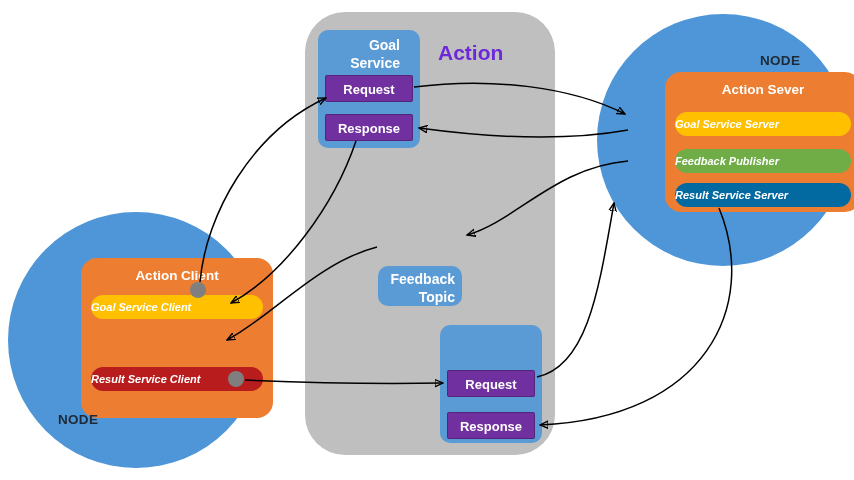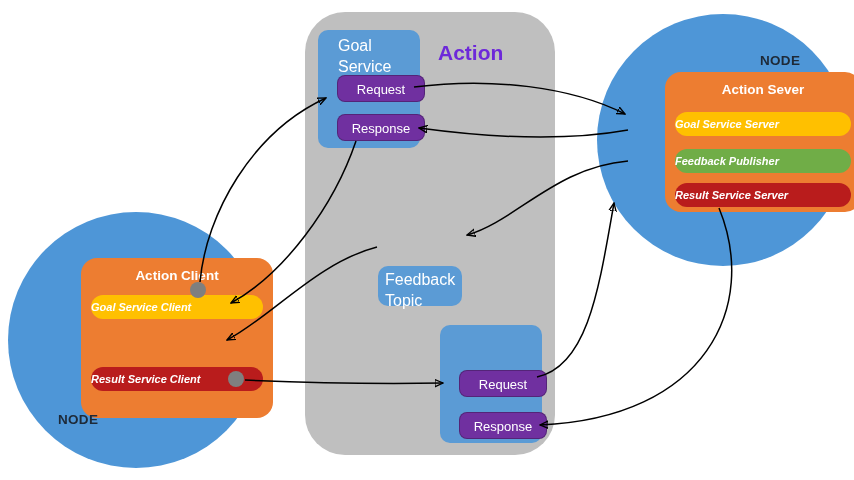--- a/index.html
+++ b/index.html
@@ -14,26 +14,26 @@
   .circle-server{left:597px;top:14px;width:252px;height:252px;}
   
   .action-panel{left:305px;top:12px;width:250px;height:443px;border-radius:40px;}
   .action-title{left:438px;top:41px;width:90px;text-align:left;
     font-size:21px;font-weight:bold;color:#6d28d9;}
   
   .svc{border-radius:10px;color:#fff;}
   .svc-goal{left:318px;top:30px;width:102px;height:118px;}
   .svc-topic{left:378px;top:218px;width:84px;height:40px;margin-top:48px;}
   .svc-result{left:440px;top:325px;width:102px;height:118px;}
-  .svc-title{width:62px;margin:6px auto 0;text-align:left;
-    font-size:16px;font-weight:normal;line-height:1.3;}
+  .svc-title{width:62px;margin:6px auto 0;text-align:right;
+    font-size:14px;font-weight:bold;line-height:1.3;}
   .svc-topic .svc-title{width:70px;margin-top:4px;}
   
-  .btn{position:absolute;left:19px;width:88px;height:27px;border-radius:8px;
-    color:#fff;font-size:13px;font-weight:normal;text-align:center;line-height:27px;
+  .btn{position:absolute;left:7px;width:88px;height:27px;border-radius:2px;
+    color:#fff;font-size:13px;font-weight:bold;text-align:center;line-height:27px;
     border:1px solid rgba(0,0,0,0.25);box-sizing:border-box;}
   .btn-goal-req{top:45px;}
   .btn-goal-res{top:84px;}
   .btn-res-req{top:45px;}
   .btn-res-res{top:87px;}
   
   .node-box{border-radius:16px;margin-left:43px;}
   .box-client{left:38px;top:258px;width:192px;height:160px;}
   .box-server{left:622px;top:72px;width:196px;height:140px;}
   .node-box-title{position:absolute;top:10px;left:0;width:100%;text-align:center;
@@ -86,21 +86,21 @@
     <div class="node-box-title">Action Client</div>
     <div class="pill pill-c1" style="background: rgb(255, 192, 0);">Goal Service Client</div>
     <div class="pill pill-c3" style="background: #b91c1c;">Result Service Client</div>
   </div>
   <div class="abs node-label node-label-client">NODE</div>
 
   <div class="abs node-box box-server" style="background: rgb(237, 125, 49);">
     <div class="node-box-title">Action Sever</div>
     <div class="pill pill-s1" style="background: rgb(255, 192, 0);">Goal Service Server</div>
     <div class="pill pill-s2" style="background: rgb(112, 173, 71);">Feedback Publisher</div>
-    <div class="pill pill-s3" style="background: #b91c1c;">Result Service Server</div>
+    <div class="pill pill-s3" style="background: #0369a1;">Result Service Server</div>
   </div>
   <div class="abs node-label node-label-server">NODE</div>
 
   <div class="abs dot dot1" style="background: rgb(127, 127, 127);"></div>
   <div class="abs dot dot2" style="background: rgb(127, 127, 127);"></div>
 
   <svg class="arrows" width="854" height="480" viewBox="0 0 854 480">
     <defs>
       <marker id="ah" viewBox="0 0 10 10" refX="9" refY="5" markerWidth="9" markerHeight="9" orient="auto" markerUnits="userSpaceOnUse">
         <path d="M0,1 L9,5 L0,9 Z" fill="#000" stroke="none"></path>

